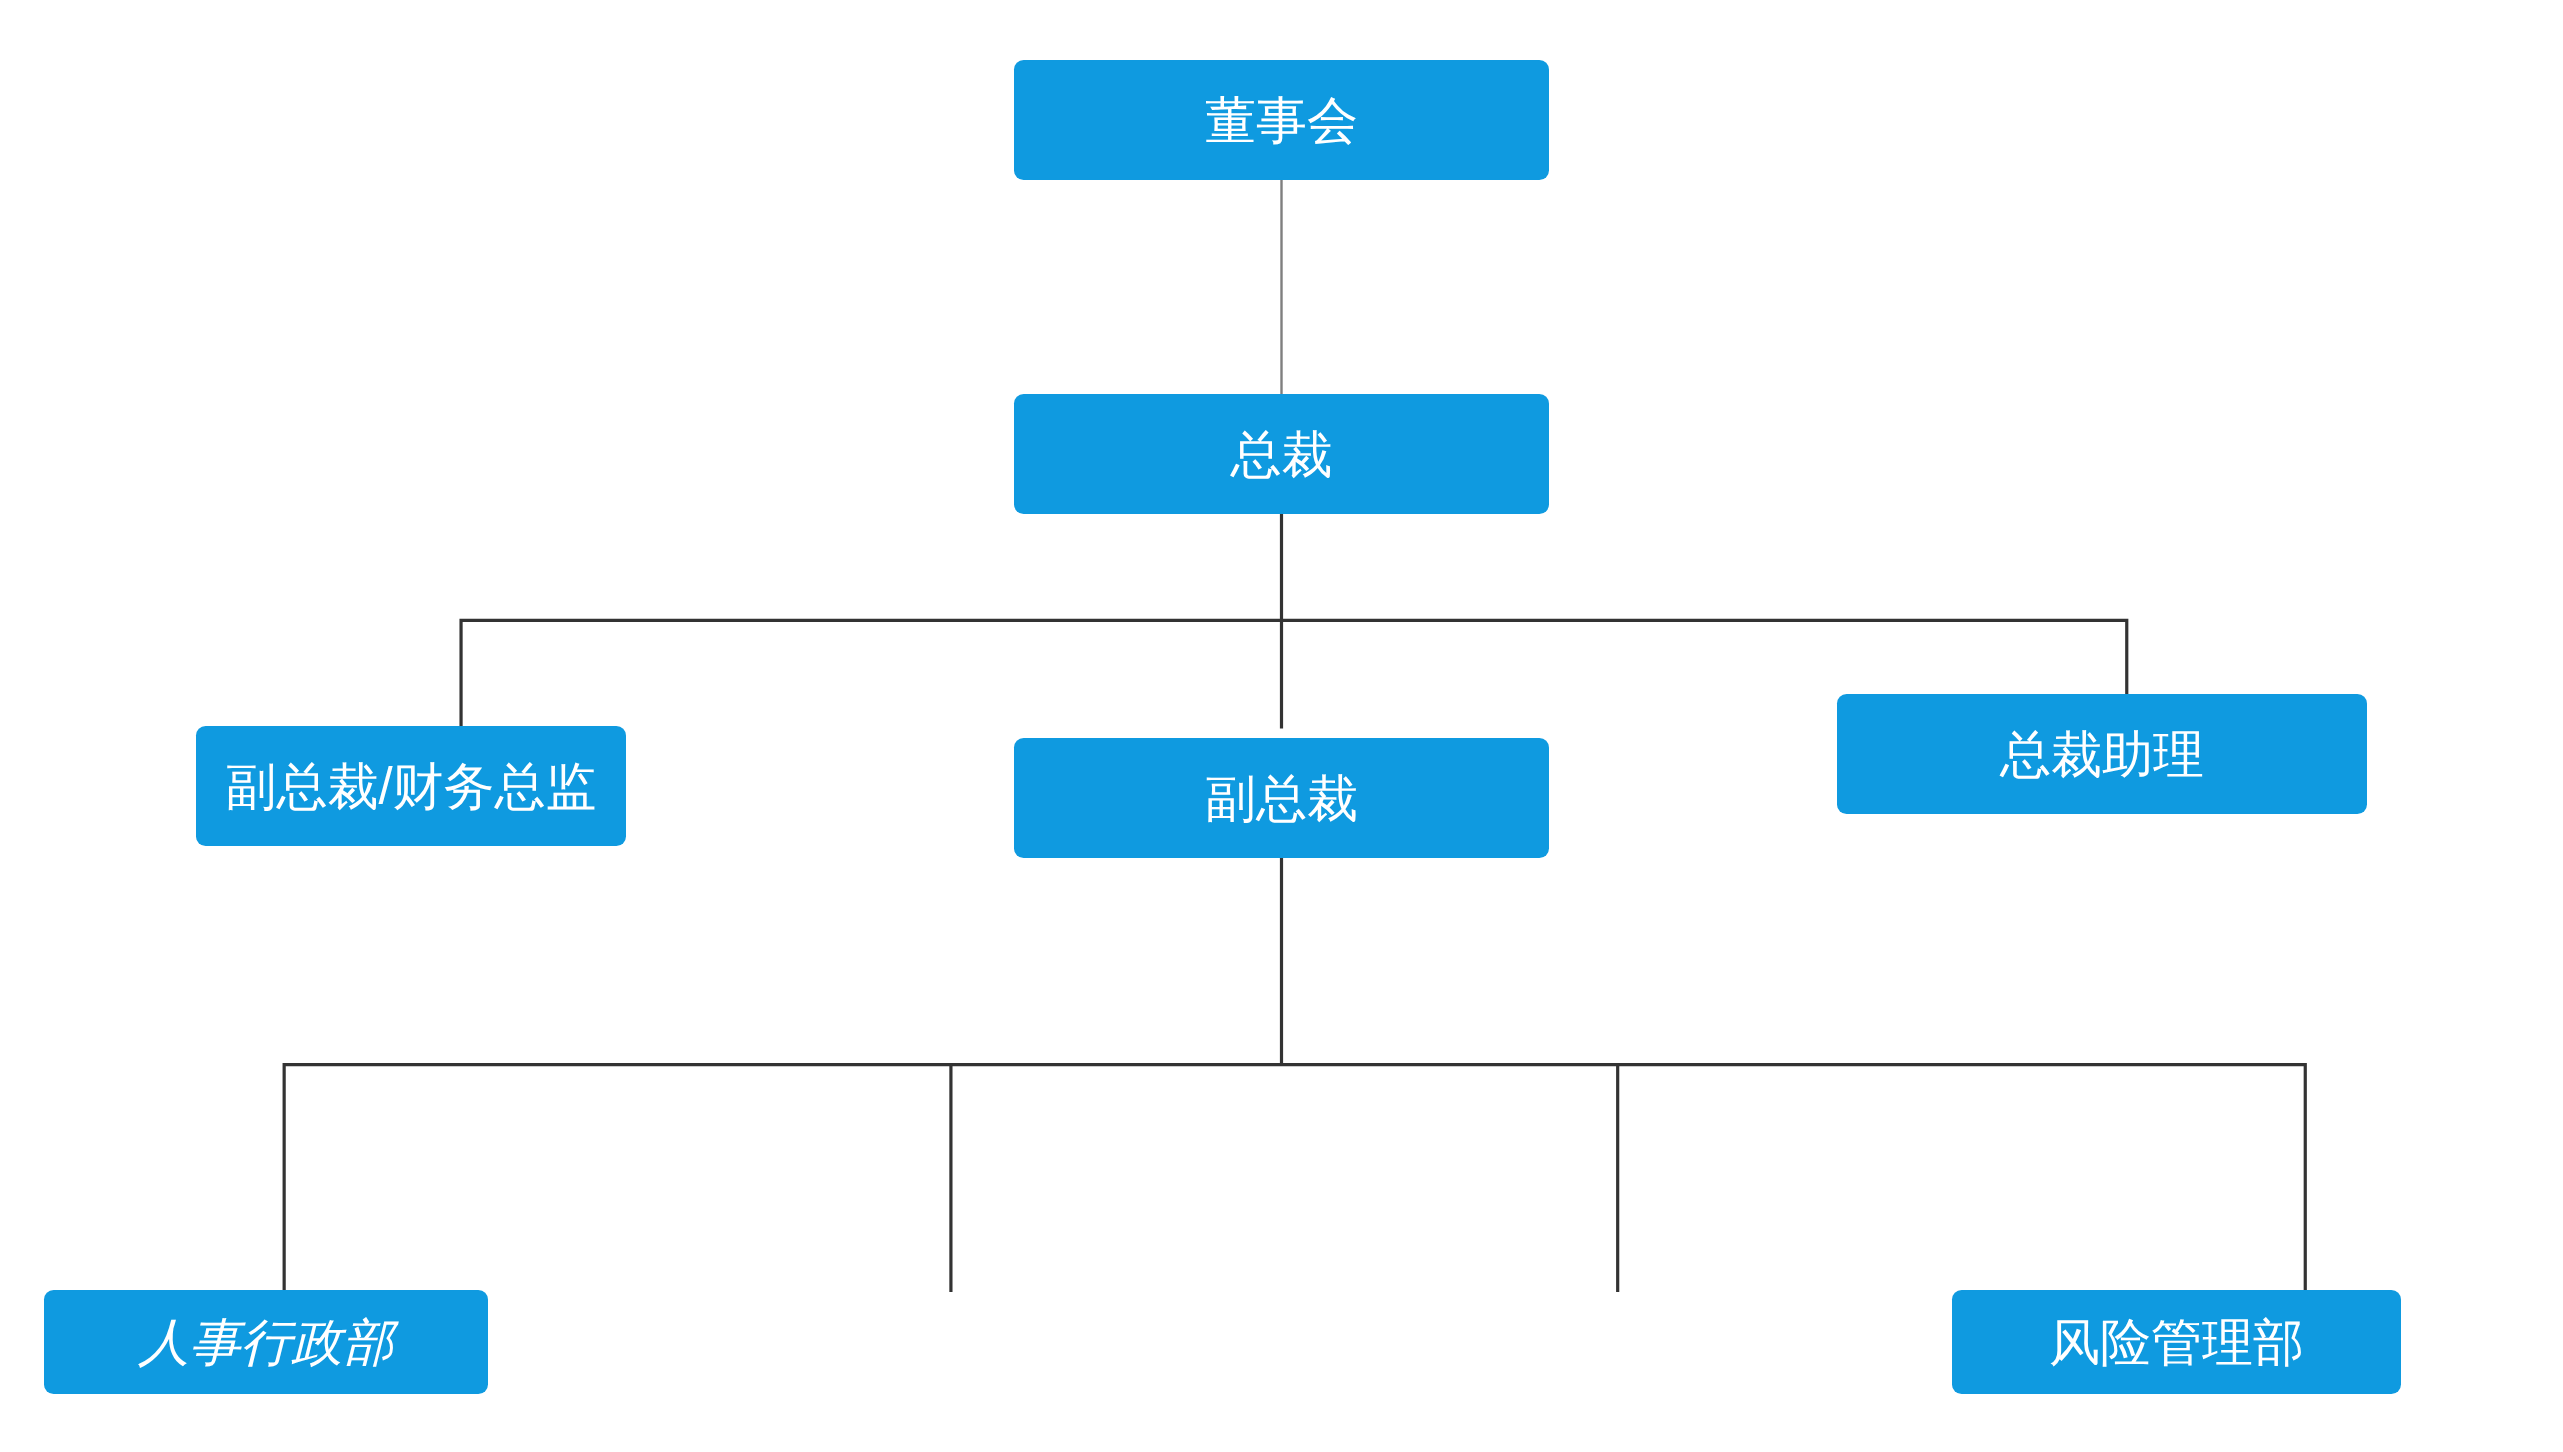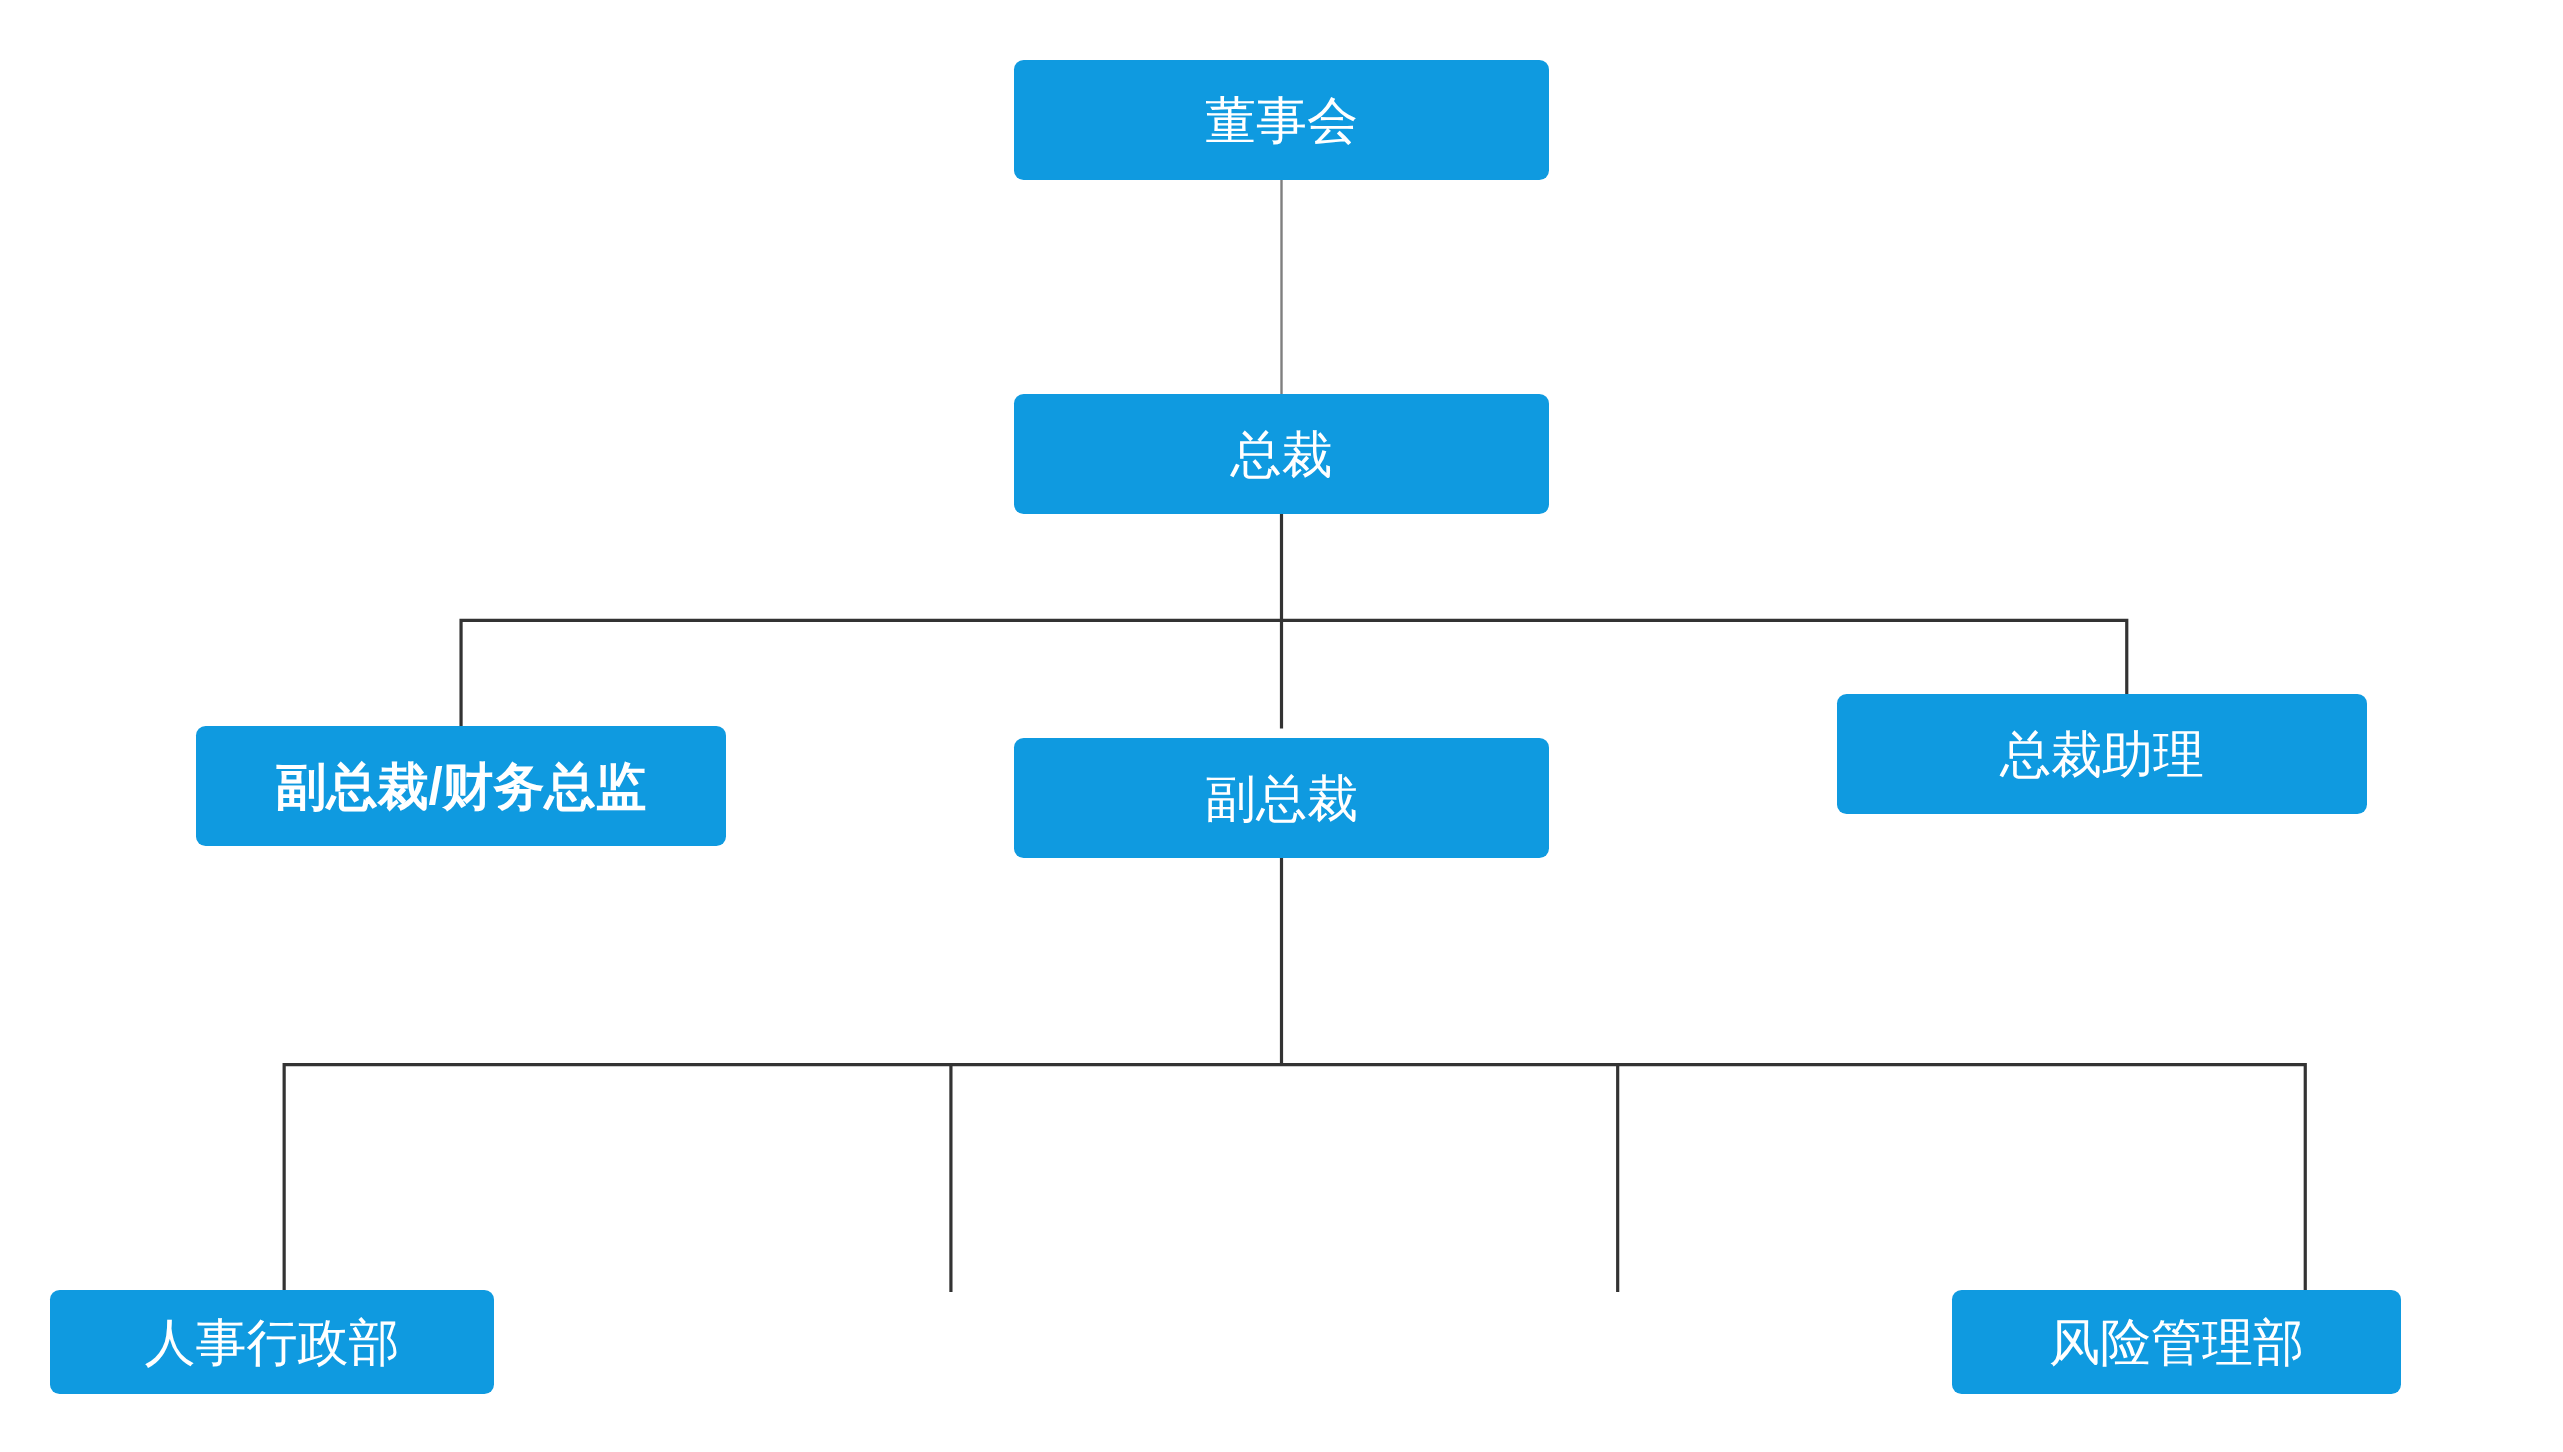--- a/index.html
+++ b/index.html
@@ -61,33 +61,33 @@
   </svg>
 
   <div class="node" style="left:1014px; top:60px; width:535px; height:120px;">
     <span>董事会</span>
   </div>
 
   <div class="node" style="left:1014px; top:394px; width:535px; height:120px;">
     <span>总裁</span>
   </div>
 
-  <div class="node" style="left:196px; top:726px; width:530px; height:120px;font-weight:bold;">
+  <div class="node" style="left:196px; top:726px; width:430px; height:120px;">
     <span>副总裁/财务总监</span>
   </div>
 
   <div class="node" style="left:1014px; top:690px; width:535px; height:120px;margin-top:48px;">
     <span>副总裁</span>
   </div>
 
   <div class="node" style="left:1837px; top:694px; width:530px; height:120px;">
     <span>总裁助理</span>
   </div>
 
-  <div class="node" style="left:50px; top:1290px; width:444px; height:104px;">
+  <div class="node" style="left:44px; top:1290px; width:444px; height:104px;font-style:italic;">
     <span>人事行政部</span>
   </div>
 
 
 
   <div class="node" style="left:1952px; top:1290px; width:449px; height:104px;">
     <span>风险管理部</span>
   </div>
 
 </div>

